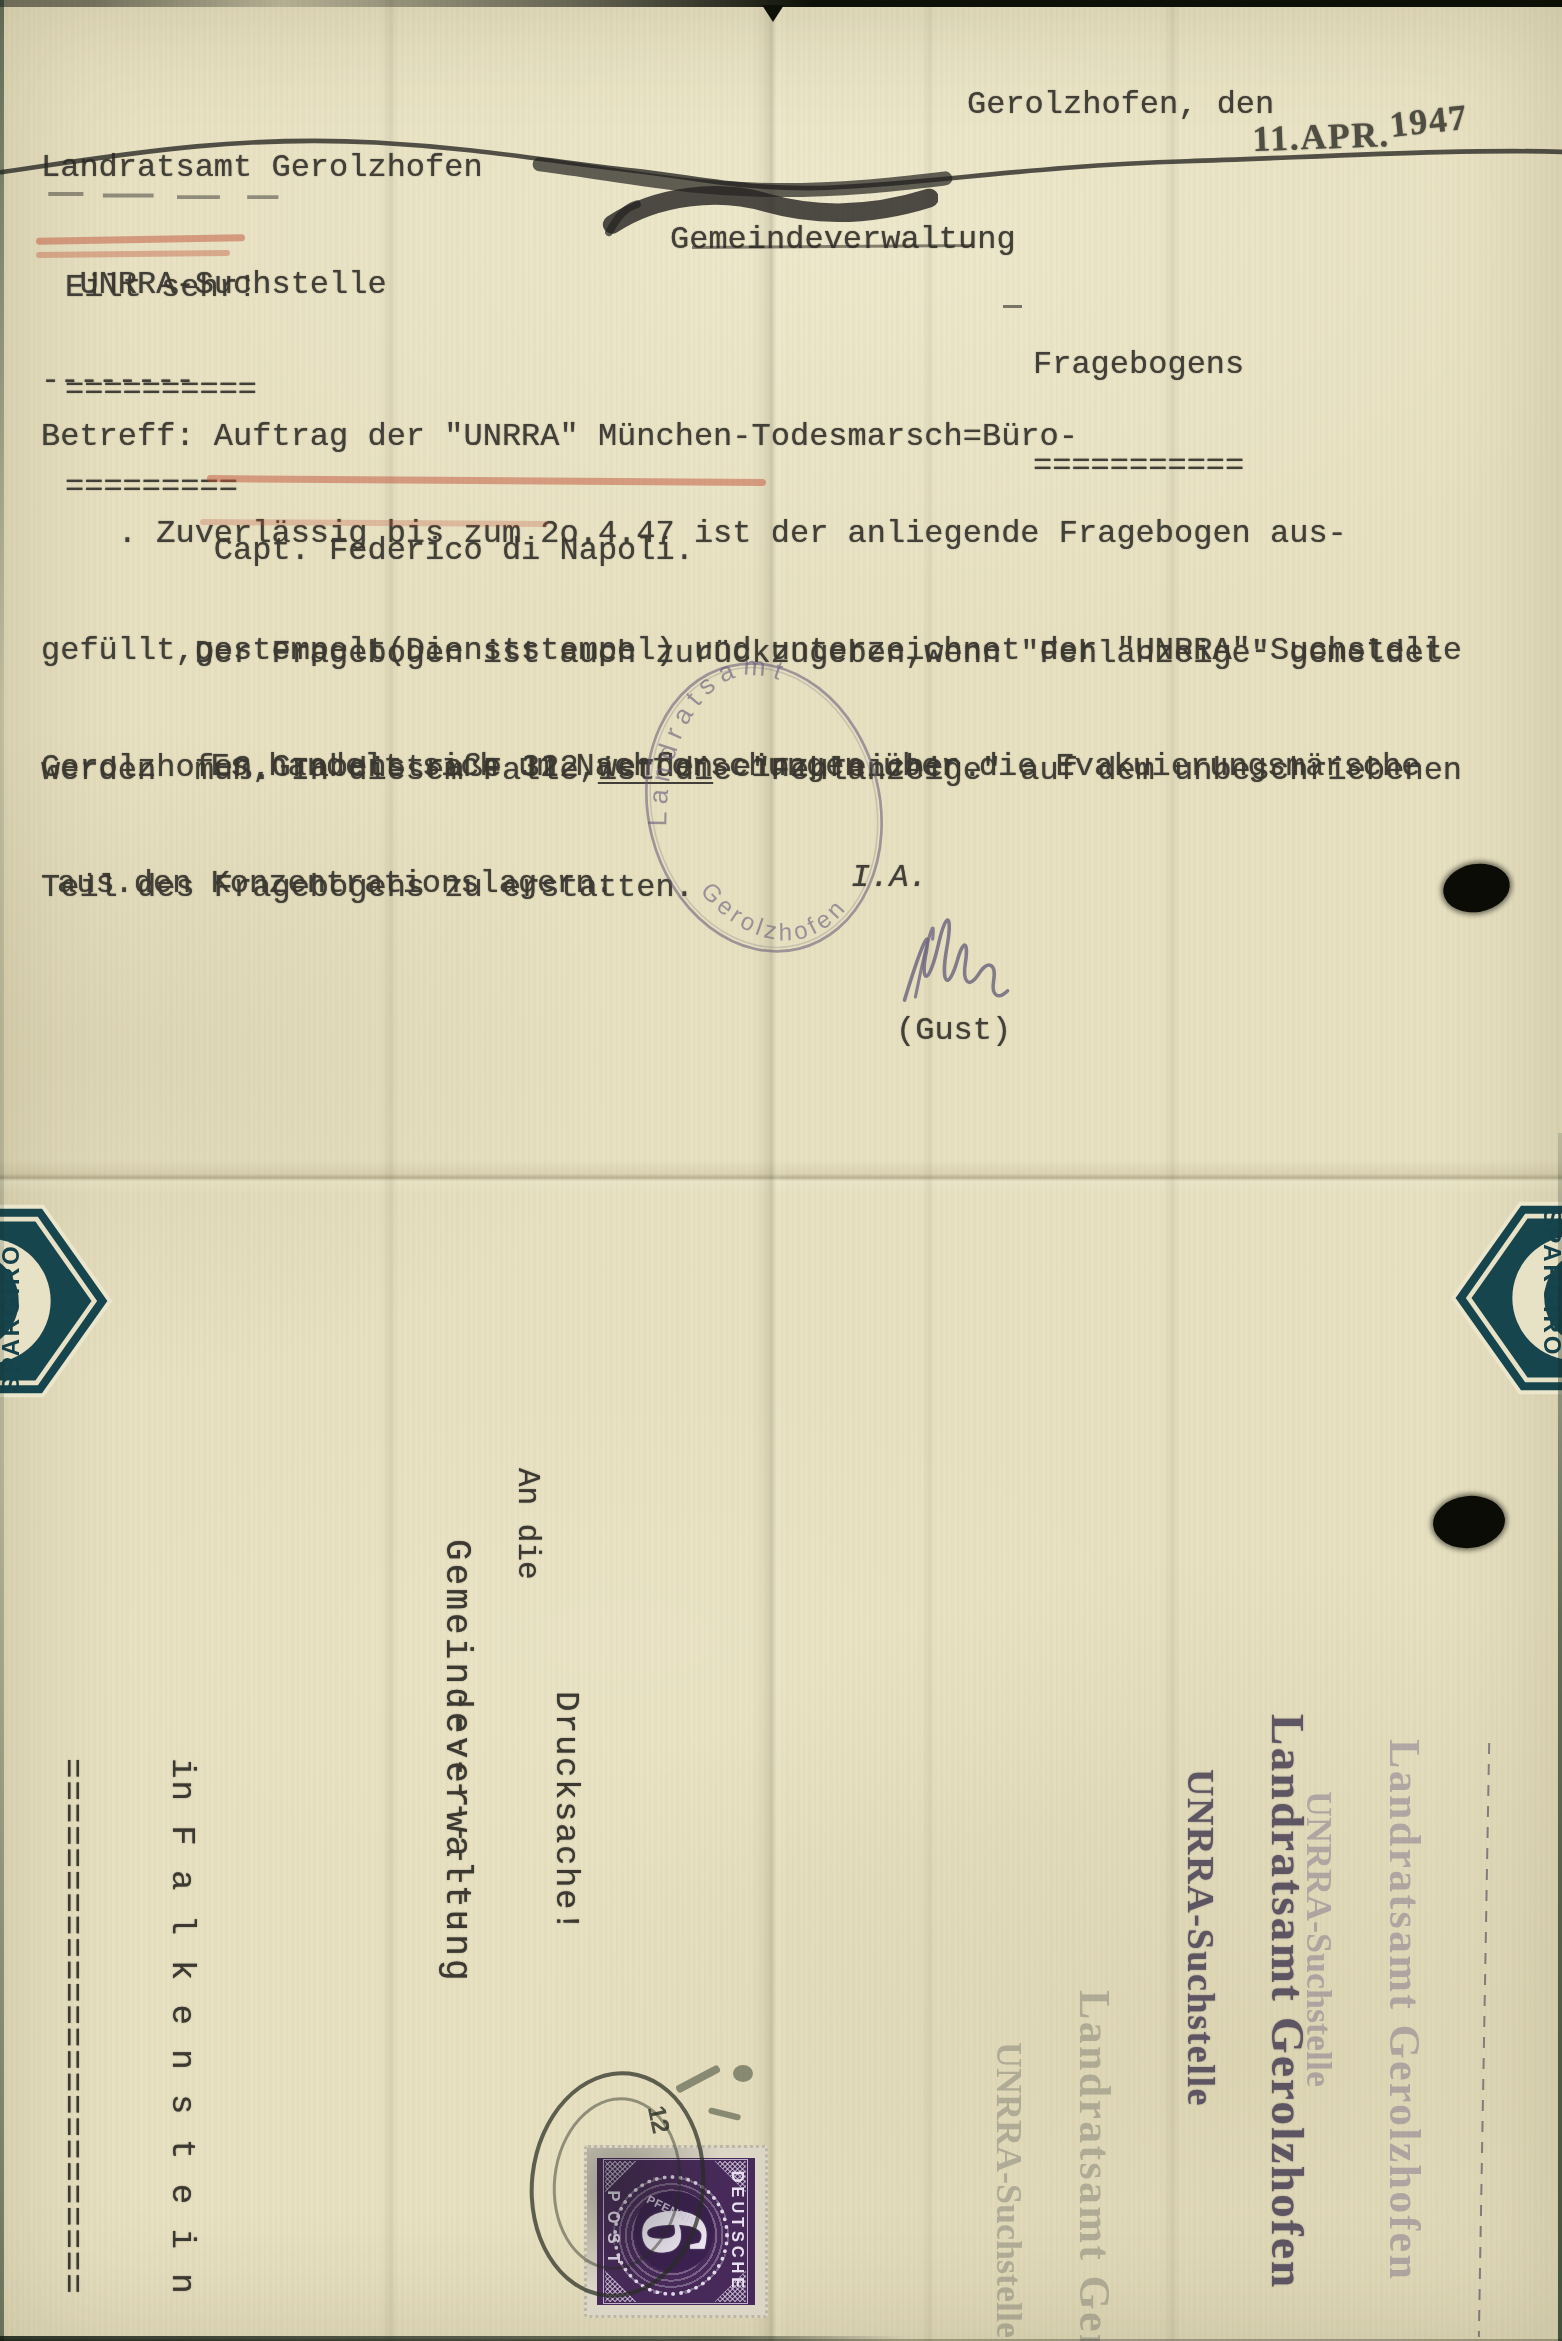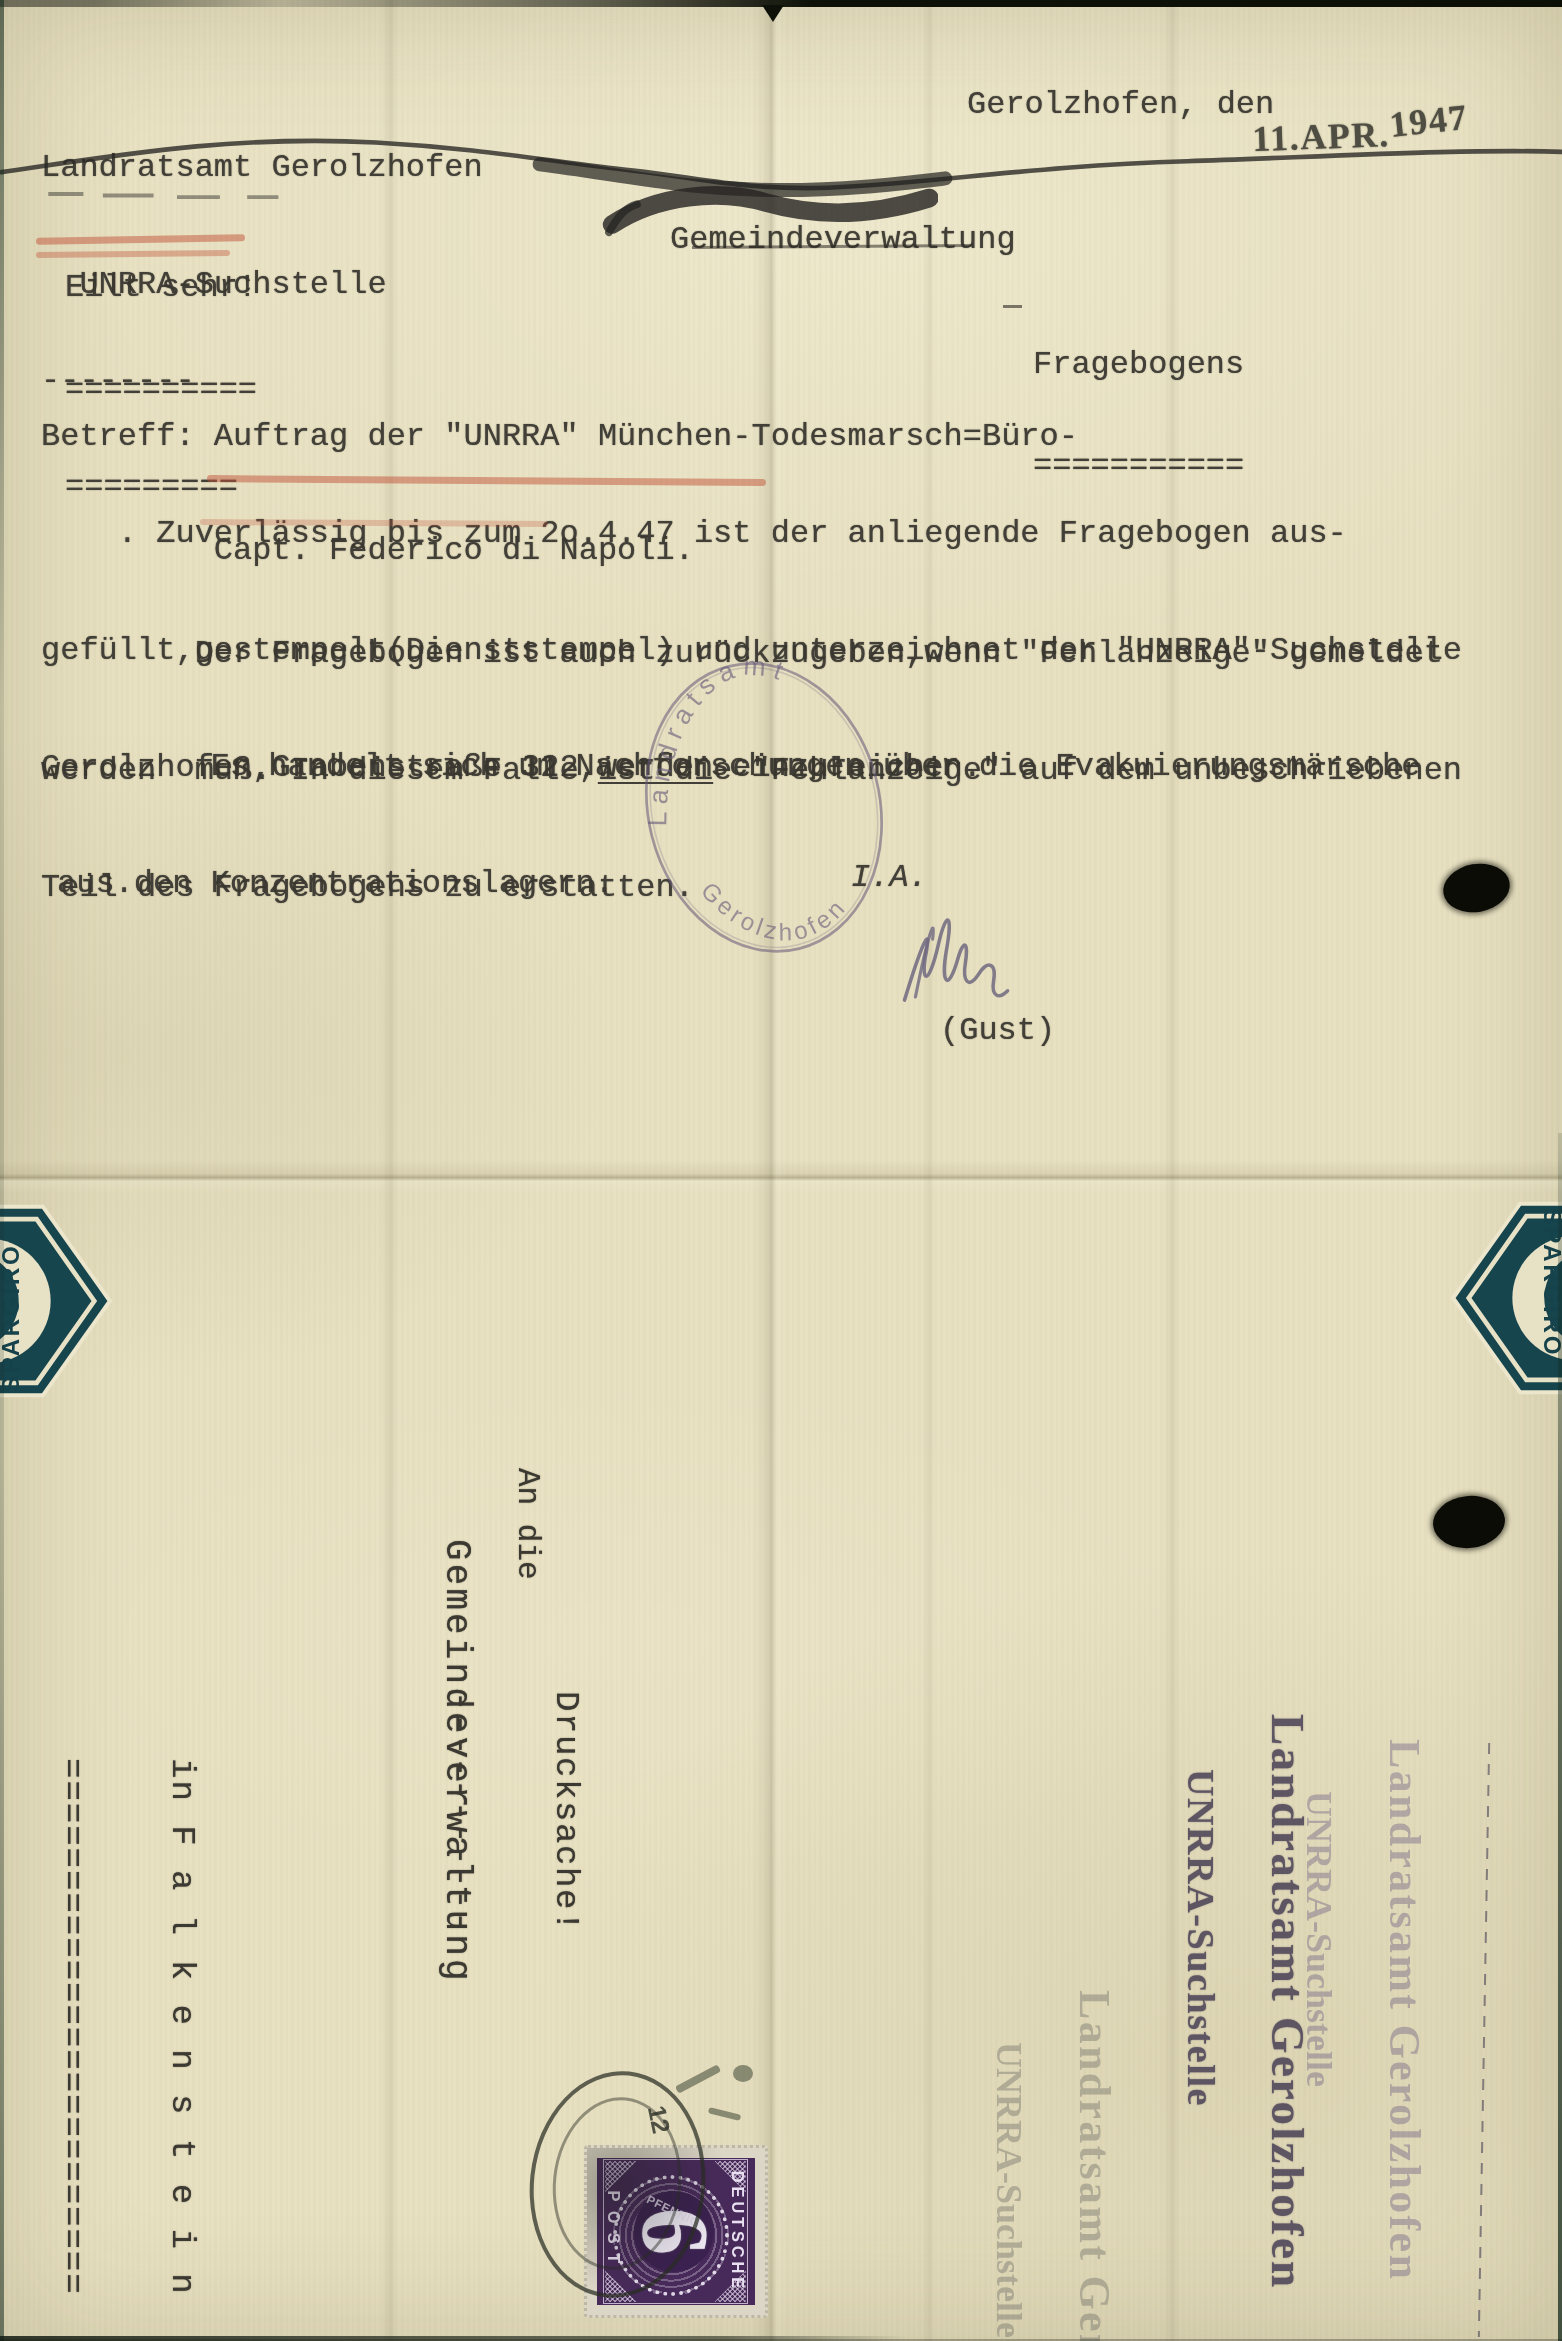--- a/index.html
+++ b/index.html
@@ -134,21 +134,21 @@
     <text font-family="Liberation Sans, sans-serif" font-size="31" letter-spacing="5" fill="rgba(100,88,120,.58)">
       <textPath href="#arcBottom" startOffset="18">Gerolzhofen</textPath>
     </text>
   </svg>
 
   <div class="typed" style="left:851px;top:858px;font-style:italic;">I.A.</div>
   <svg style="position:absolute;left:881px;top:897px;" width="172" height="125" viewBox="0 0 220 160">
     <path d="M30,132 C52,60 64,34 58,70 C50,108 60,120 74,58 C84,16 92,22 84,66 C76,112 86,122 98,80 C106,52 112,58 108,84 C104,108 112,118 124,100 C136,80 148,84 144,108 C141,126 150,132 162,120" stroke="#6f6880" stroke-opacity=".85" stroke-width="4.5" fill="none" stroke-linecap="round"></path>
     <path d="M44,128 C60,48 70,20 66,54" stroke="#6f6880" stroke-opacity=".8" stroke-width="4" fill="none" stroke-linecap="round"></path>
   </svg>
-  <div class="typed" style="left:896px;top:1011px;margin-left:44px;">(Gust)</div>
+  <div class="typed" style="left:896px;top:1011px;">(Gust)</div>
 
   <div class="hole" style="left:1443px;top:864px;width:67px;height:48px;transform:rotate(-10deg);"></div>
   <div class="hole" style="left:1433px;top:1496px;width:72px;height:52px;transform:rotate(-6deg);"></div>
 
   <svg style="position:absolute;left:0;top:1197px;" width="113" height="208" viewBox="0 0 145 266">
     <polygon points="141,133 55,12 -165,12 -165,254 55,254" fill="#17454e" stroke="#ece6cc" stroke-width="5"></polygon>
     <polygon points="121,133 47,28 -165,28 -165,238 47,238" fill="none" stroke="#e7e1c6" stroke-width="6"></polygon>
     <circle cx="-15" cy="133" r="80" fill="#e7e1c6"></circle>
     <circle cx="-38" cy="133" r="62" fill="#17454e"></circle>
     <text transform="translate(25,250) rotate(-90)" font-family="Liberation Sans, sans-serif" font-weight="bold" font-size="31" letter-spacing="3.5" fill="#16424b">SPARGIRO</text>

